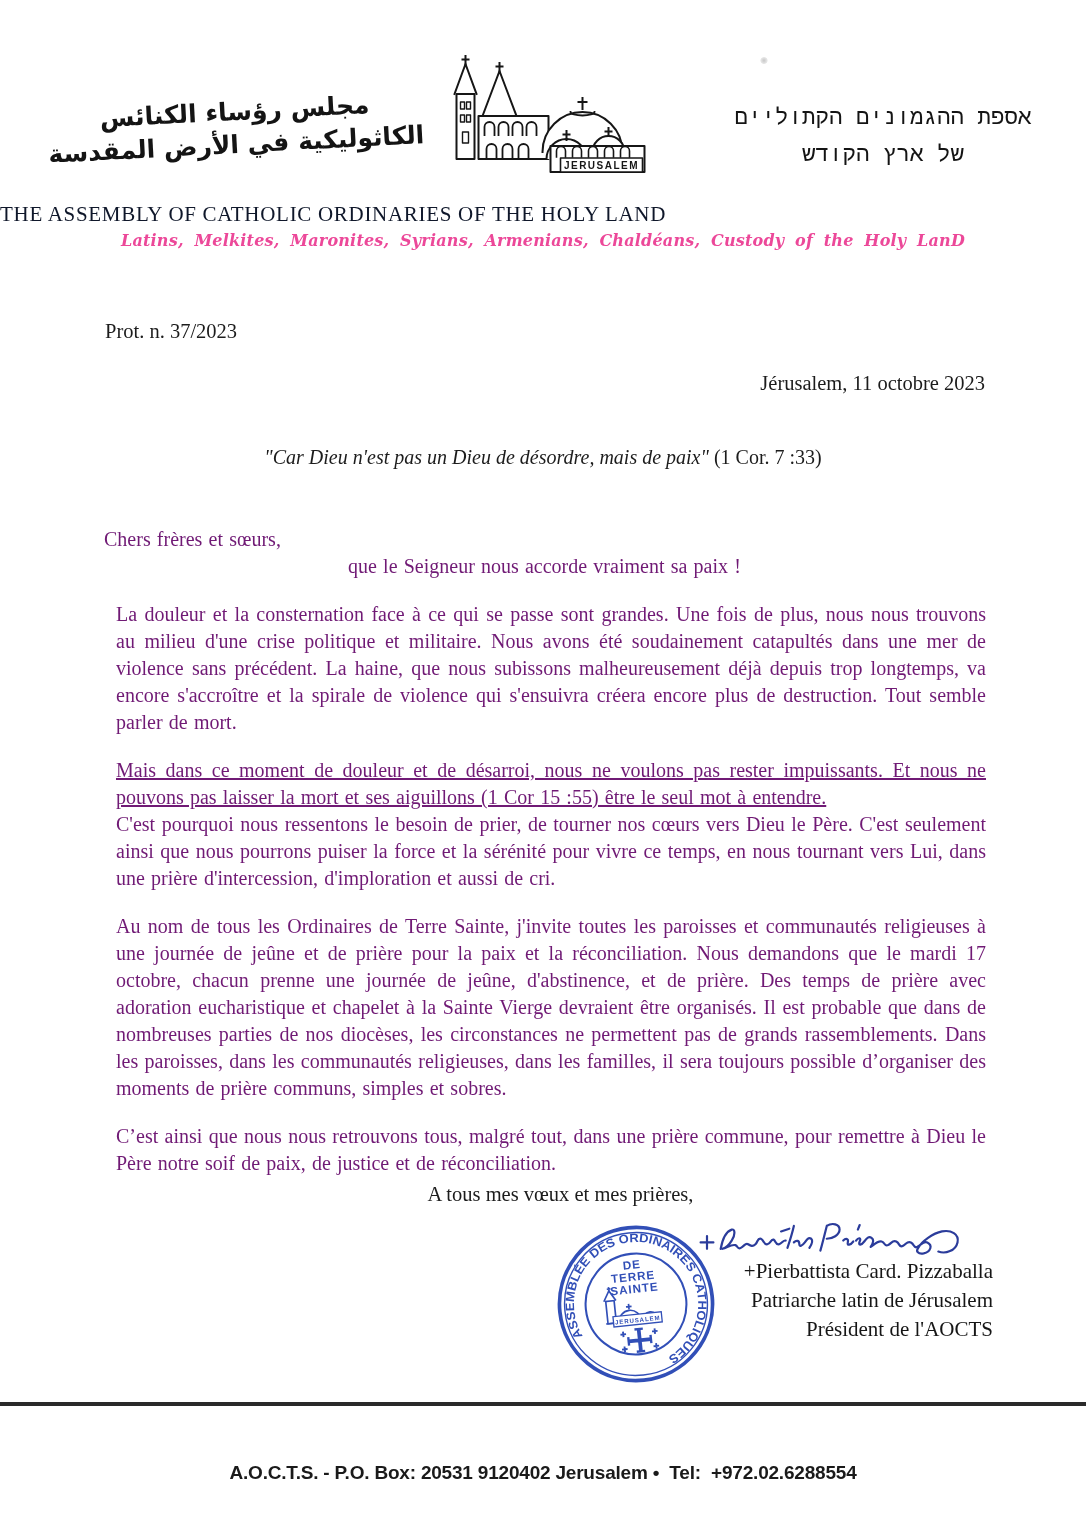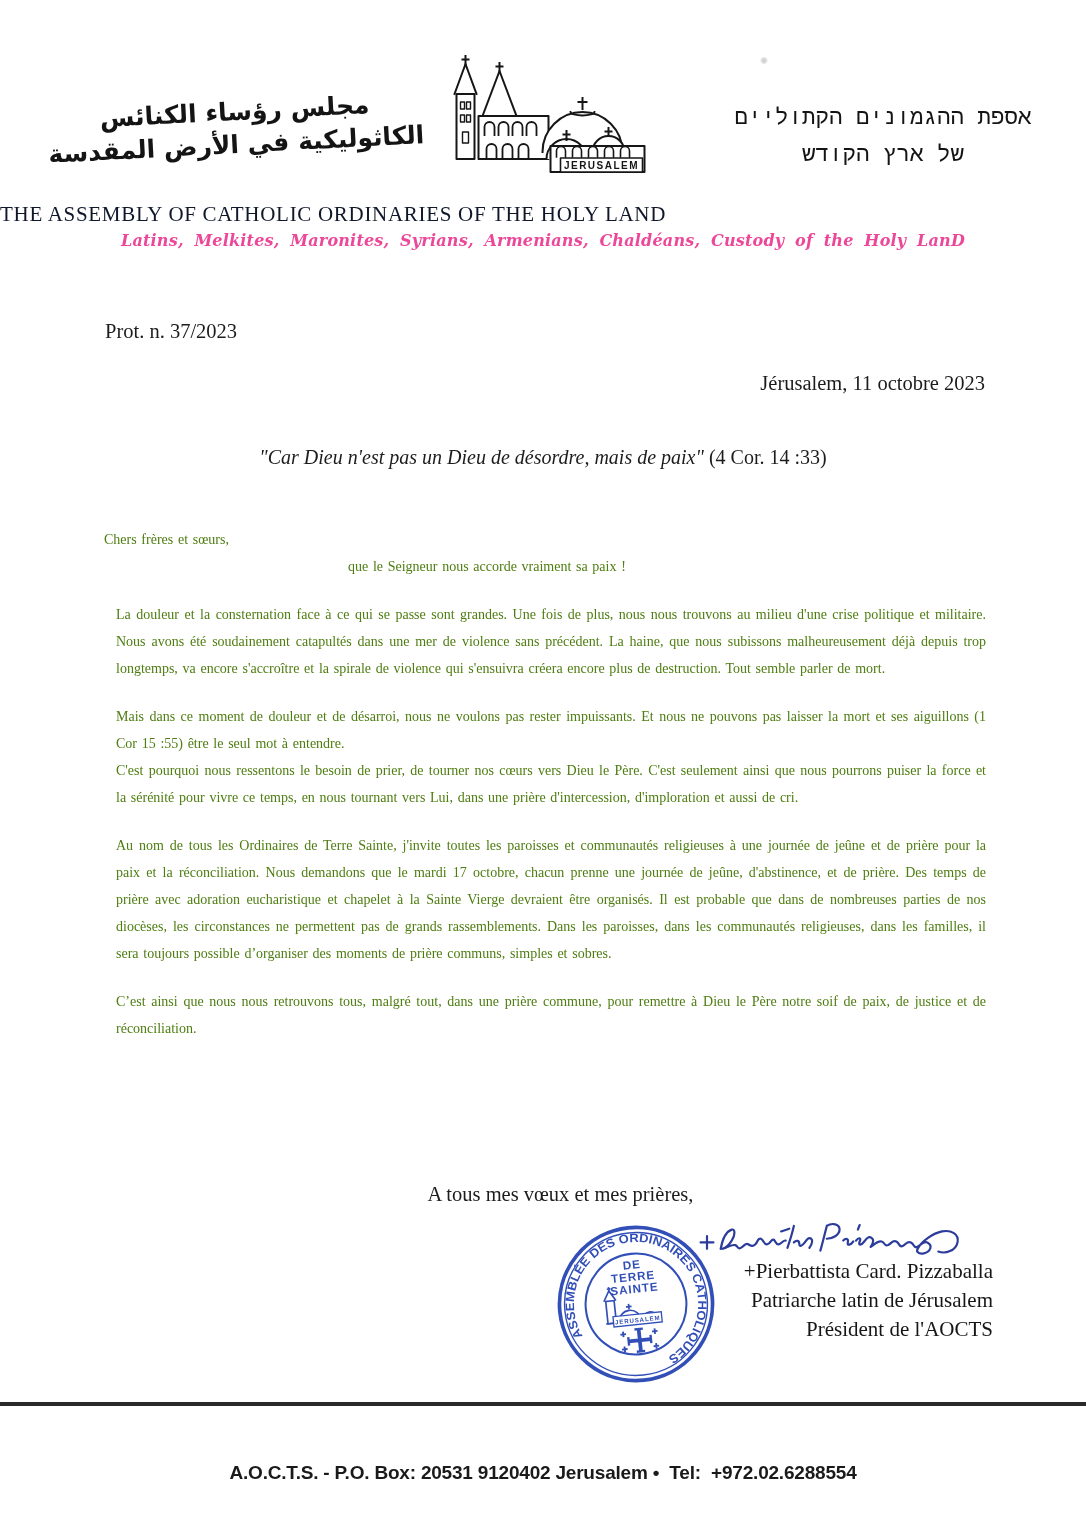--- a/index.html
+++ b/index.html
@@ -31,27 +31,27 @@
     font-size:16px; word-spacing:5px; letter-spacing:.2px; color:#ec4899;
   }
   
   .prot{position:absolute; left:105px; top:320px; font-size:20.5px;}
   .dateline{position:absolute; right:101px; top:372px; font-size:20.5px;}
   .epigraph{position:absolute; left:0; right:0; top:446px; text-align:center; font-size:20px;}
   .epigraph .q{font-style:italic;}
   
   .letter-body{
     position:absolute; left:104px; top:526px; width:882px;
-    font-size:14px; line-height:27px; text-align:justify;
-    word-spacing:1.2px; color:#4d7c0f;
+    font-size:20px; line-height:27px; text-align:justify;
+    word-spacing:1.2px; color:#701a75;
   }
   .letter-body p{margin:0 0 21px 12px;}
   .salutation{margin:0 !important; text-align:left;}
   .wish{text-align:left; text-indent:232px;}
-  .para.tight{margin-bottom:0 !important;}
+  .para.tight{margin-bottom:0 !important;text-decoration:underline;}
   .closing{
     position:absolute; left:0; right:0; top:1183px; text-align:center;
     padding-left:35px; font-size:20.5px;
   }
   
   .sig-scrawl{position:absolute; left:680px; top:1204px; width:310px; height:64px;}
   .stamp{position:absolute; left:552px; top:1220px; width:168px; height:168px; opacity:.95;}
   .sig-block{
     position:absolute; left:693px; top:1257px; width:300px;
     text-align:right; font-size:21px; line-height:29px; color:#161616;
@@ -125,21 +125,21 @@
   </div>
 
   <div class="speck"></div>
 
   <div class="org-name">THE ASSEMBLY OF CATHOLIC ORDINARIES OF THE HOLY LAND</div>
   <div class="org-members">Latins, Melkites, Maronites, Syrians, Armenians, Chaldéans, Custody of the Holy LanD</div>
 
   <div class="prot">Prot. n. 37/2023</div>
   <div class="dateline">Jérusalem, 11 octobre 2023</div>
 
-  <div class="epigraph"><span class="q">"Car Dieu n'est pas un Dieu de désordre, mais de paix"</span><span> (4 Cor. 14 :33)</span></div>
+  <div class="epigraph"><span class="q">"Car Dieu n'est pas un Dieu de désordre, mais de paix"</span><span> (1 Cor. 7 :33)</span></div>
 
   <div class="letter-body">
     <p class="salutation">Chers frères et sœurs,</p>
     <p class="wish">que le Seigneur nous accorde vraiment sa paix !</p>
     <p class="para">La douleur et la consternation face à ce qui se passe sont grandes. Une fois de plus, nous nous trouvons au milieu d'une crise politique et militaire. Nous avons été soudainement catapultés dans une mer de violence sans précédent. La haine, que nous subissons malheureusement déjà depuis trop longtemps, va encore s'accroître et la spirale de violence qui s'ensuivra créera encore plus de destruction. Tout semble parler de mort.</p>
     <p class="para tight">Mais dans ce moment de douleur et de désarroi, nous ne voulons pas rester impuissants. Et nous ne pouvons pas laisser la mort et ses aiguillons (1 Cor 15 :55) être le seul mot à entendre.</p>
     <p class="para">C'est pourquoi nous ressentons le besoin de prier, de tourner nos cœurs vers Dieu le Père. C'est seulement ainsi que nous pourrons puiser la force et la sérénité pour vivre ce temps, en nous tournant vers Lui, dans une prière d'intercession, d'imploration et aussi de cri.</p>
     <p class="para">Au nom de tous les Ordinaires de Terre Sainte, j'invite toutes les paroisses et communautés religieuses à une journée de jeûne et de prière pour la paix et la réconciliation. Nous demandons que le mardi 17 octobre, chacun prenne une journée de jeûne, d'abstinence, et de prière. Des temps de prière avec adoration eucharistique et chapelet à la Sainte Vierge devraient être organisés. Il est probable que dans de nombreuses parties de nos diocèses, les circonstances ne permettent pas de grands rassemblements. Dans les paroisses, dans les communautés religieuses, dans les familles, il sera toujours possible d’organiser des moments de prière communs, simples et sobres.</p>
     <p class="para">C’est ainsi que nous nous retrouvons tous, malgré tout, dans une prière commune, pour remettre à Dieu le Père notre soif de paix, de justice et de réconciliation.</p>
   </div>

